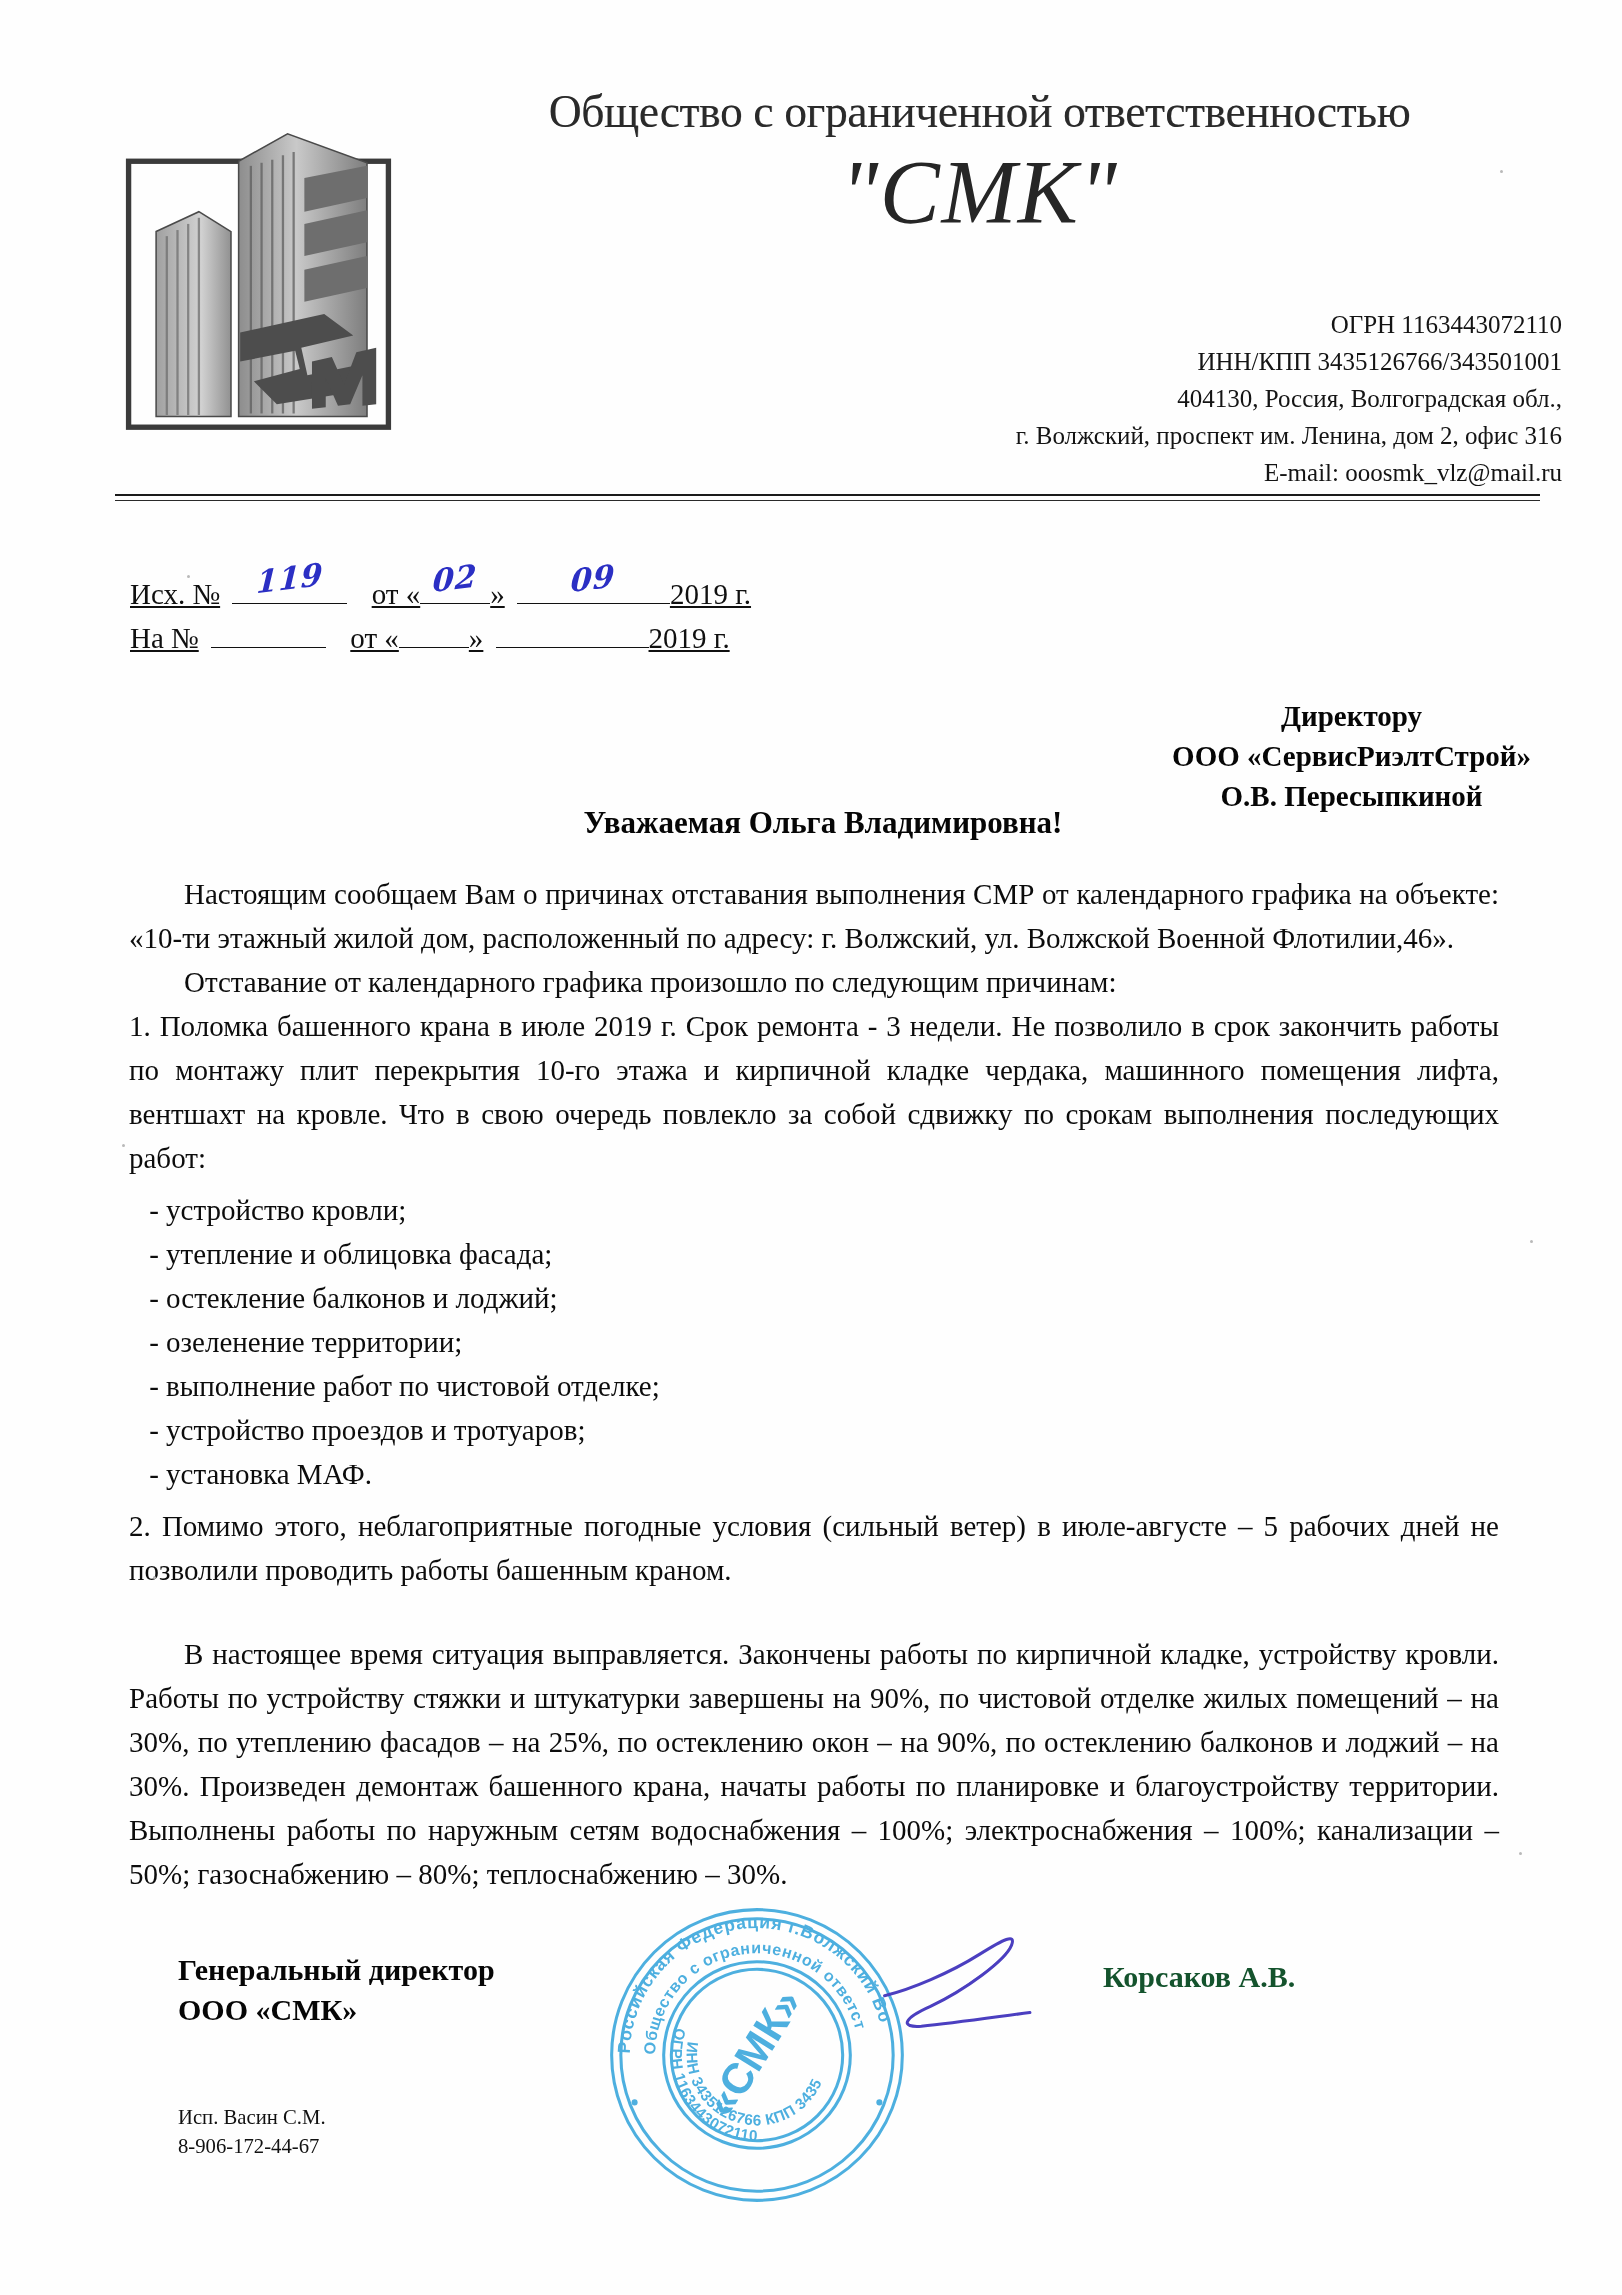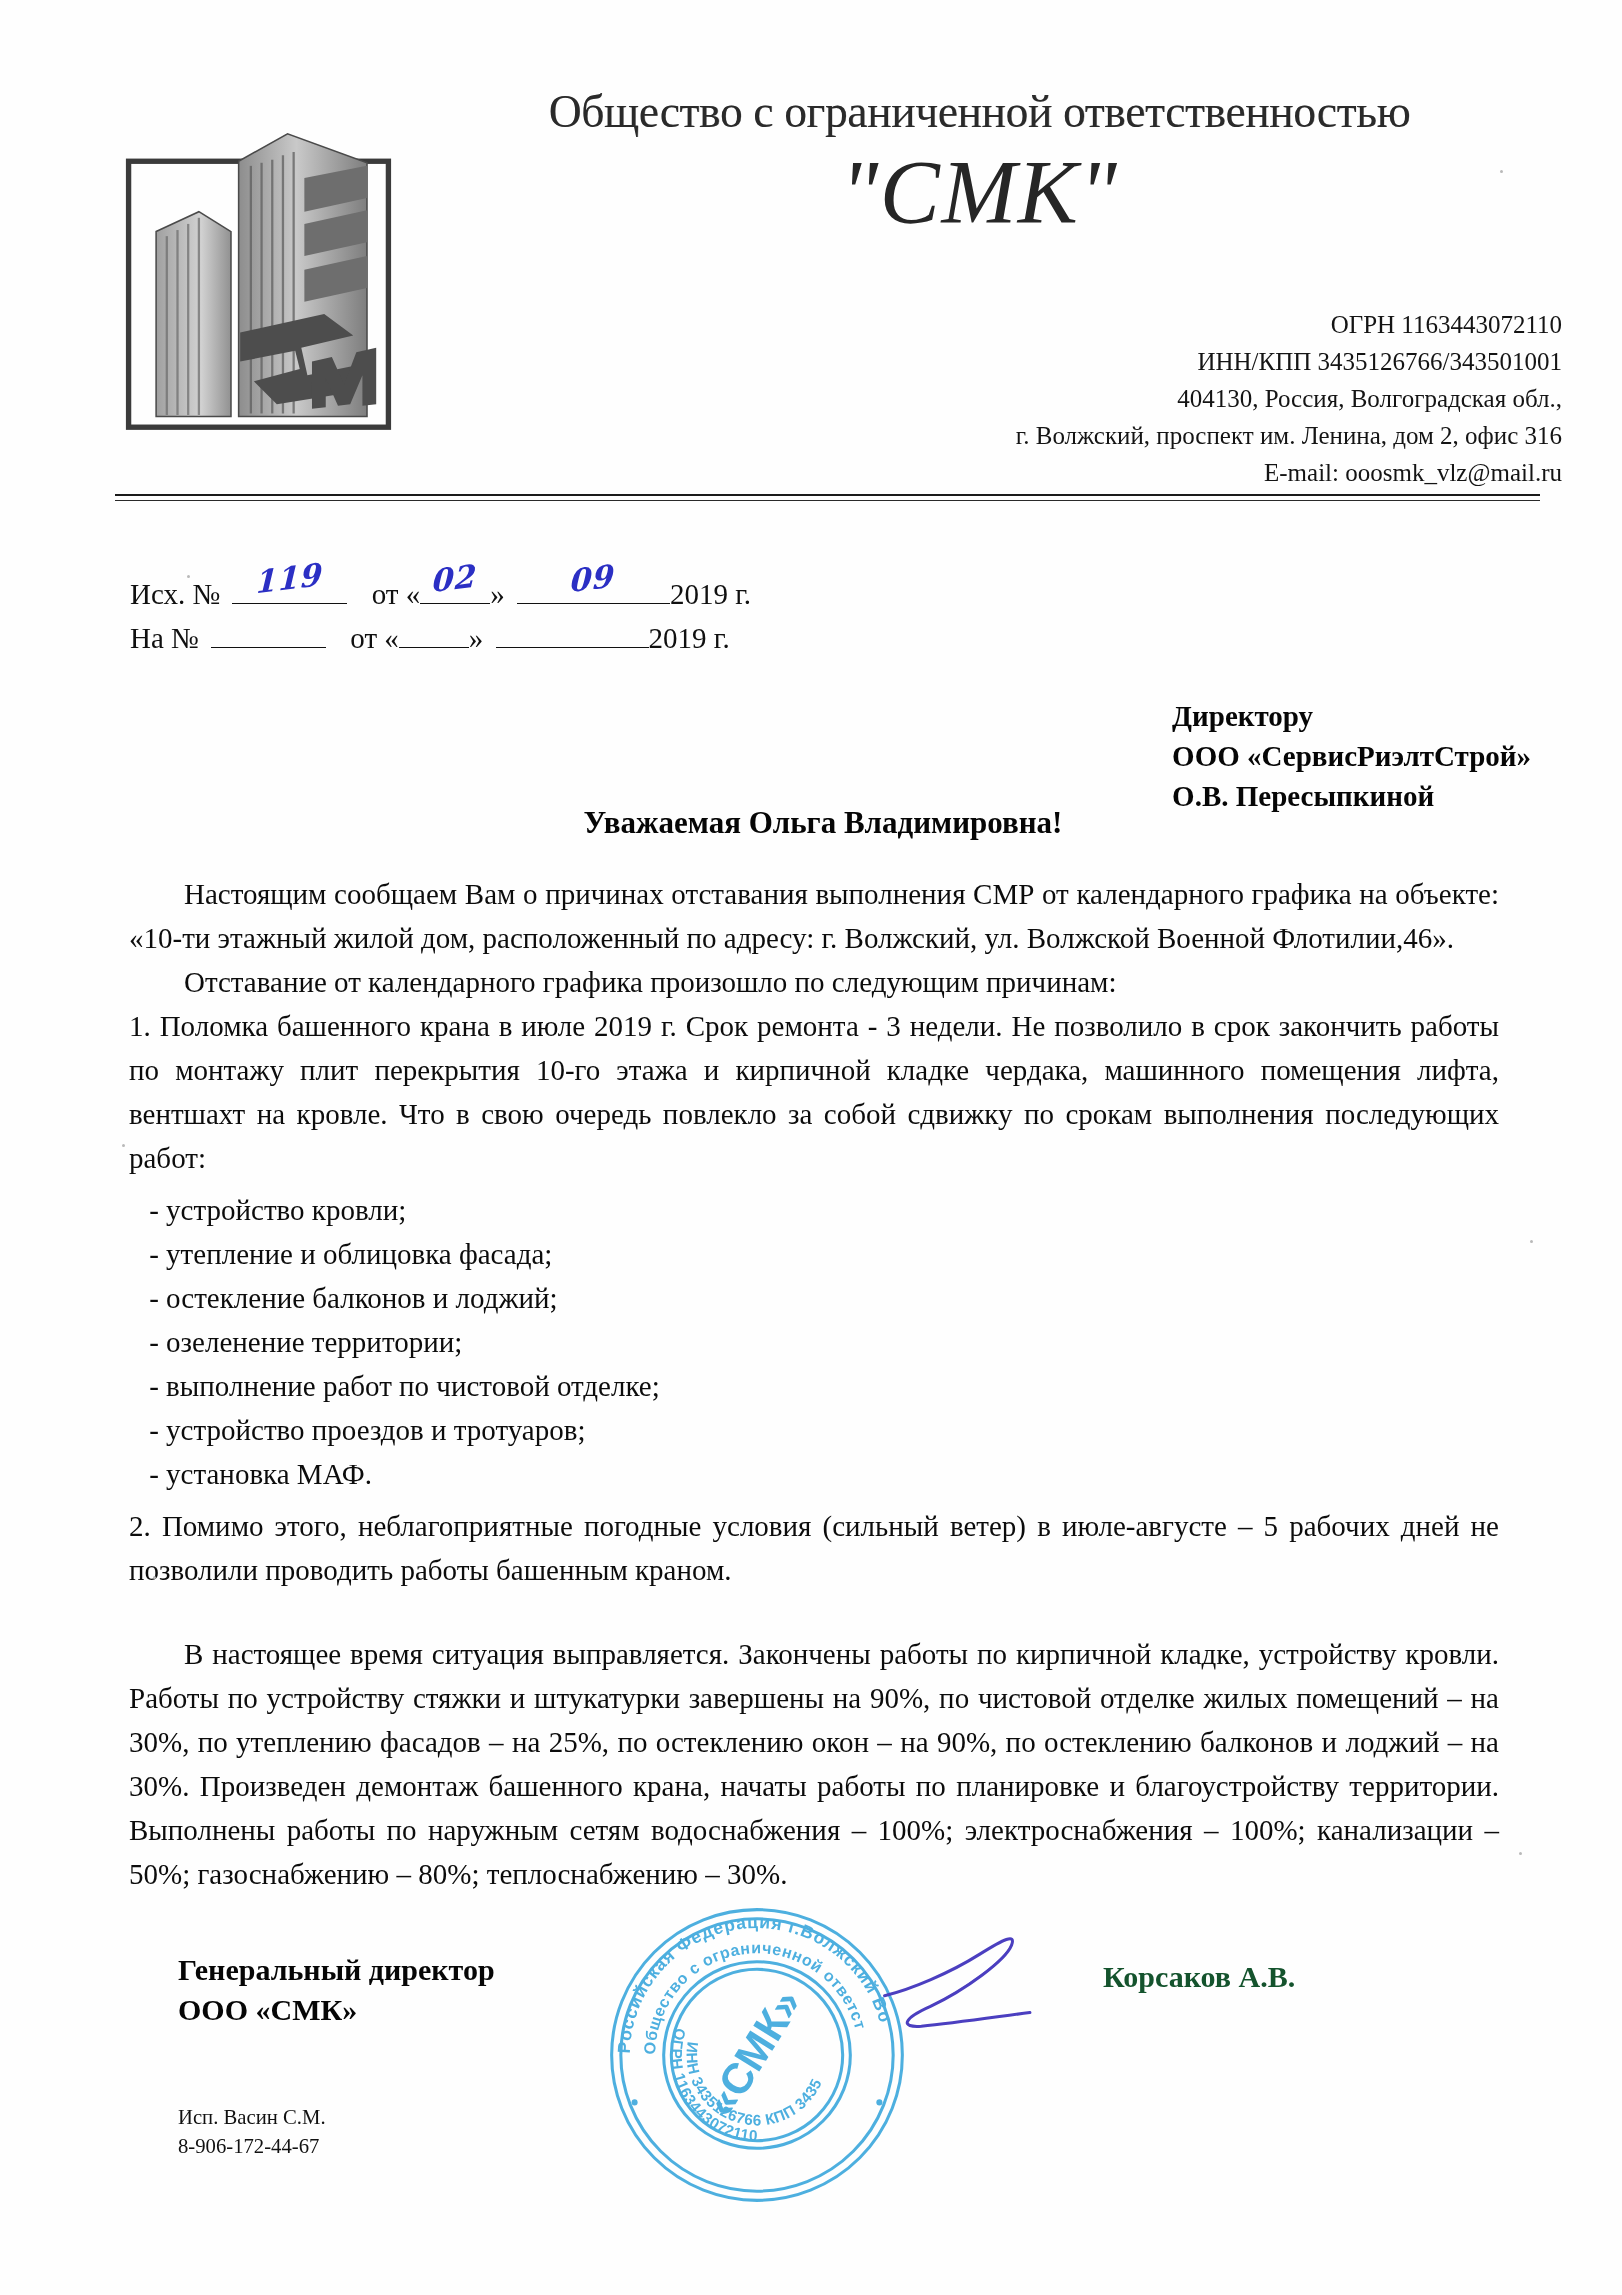--- a/index.html
+++ b/index.html
@@ -86,21 +86,21 @@
   
   .refblock {
     position: absolute;
     left: 130px;
     top: 572px;
     font-size: 29px;
     line-height: 44px;
     color: #101010;
   }
   .refline { white-space: nowrap; display: flex; align-items: baseline; }
-  .refline .lbl { display: inline-block; }
+  .refline .lbl { display: inline-block; text-decoration: underline; }
   .blank {
     display: inline-block;
     border-bottom: 1.5px solid #111;
     position: relative;
     text-align: center;
   }
   .blank.w-num   { width: 115px; }
   .blank.w-day   { width: 70px;  }
   .blank.w-month { width: 153px; }
   .hand {
@@ -116,20 +116,21 @@
     white-space: nowrap;
     letter-spacing: 0.8px;
   }
   .sp { display: inline-block; width: 12.2px; }
 
   
   .addressee {
     position: absolute;
     right: 92px;
     top: 696px;
+    text-align: center;
     font-weight: 700;
     font-size: 29px;
     line-height: 40px;
     color: #060606;
   }
 
   
   .greeting {
     position: absolute;
     left: 0; right: 0;

